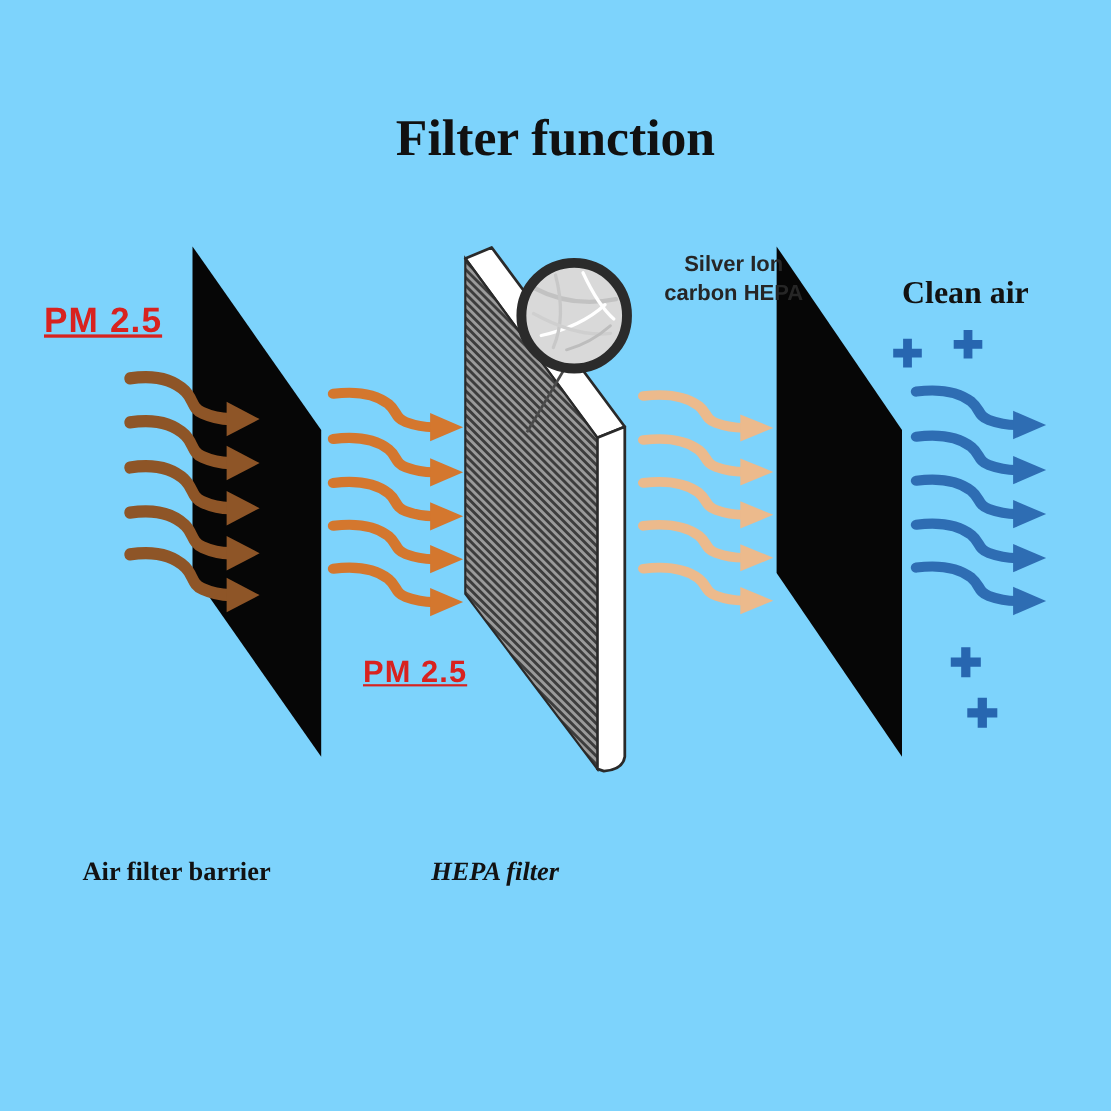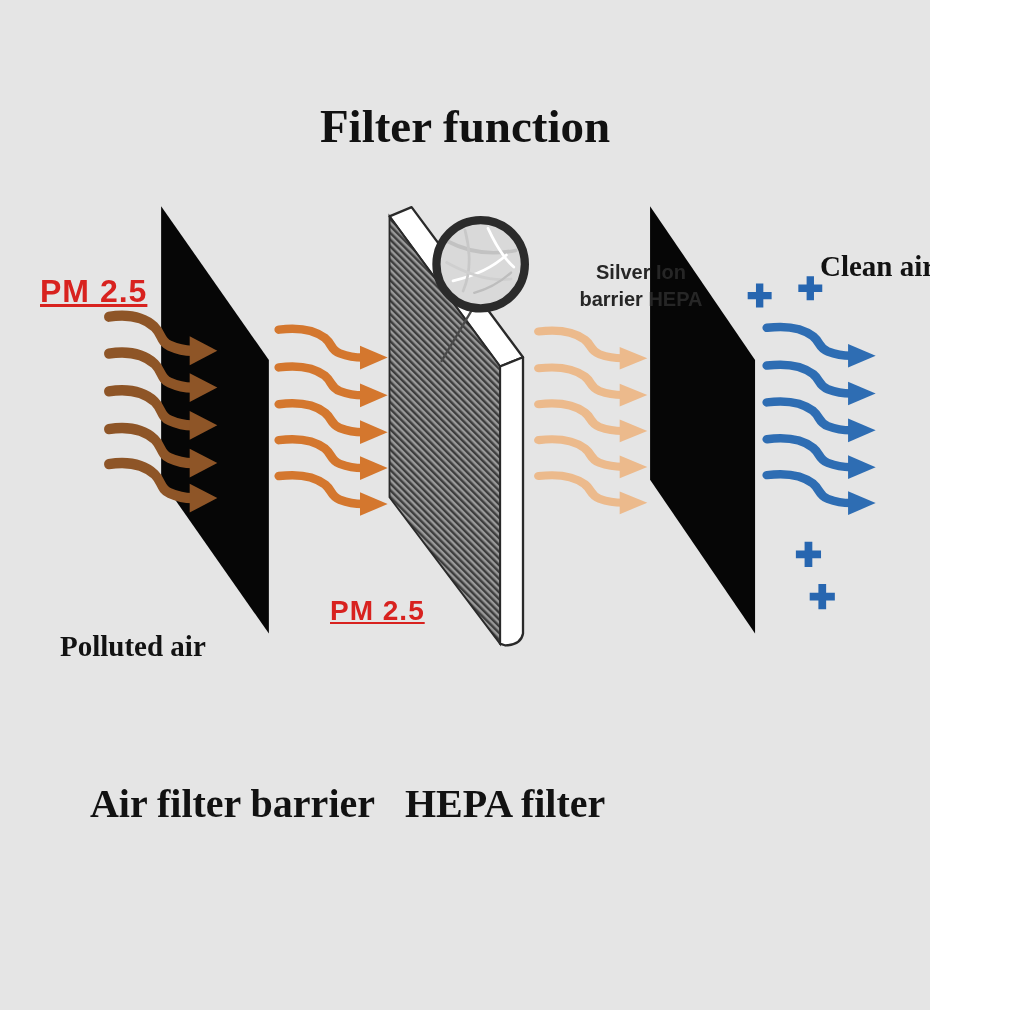--- a/index.html
+++ b/index.html
@@ -1,33 +1,33 @@
 <!DOCTYPE html>
 <html style="--polluted-air-flow: #8e5527; --pm25-flow: #d4772e; --filtered-air-flow: #ecba8c; --clean-air-flow: #2e6db3; --ion-color: #2766b0;"><head>
 <meta charset="utf-8">
 <style>
   html,body{margin:0;padding:0;background:#ffffff;}
-  .canvas{position:relative;width:930px;height:1010px;background:#e5e5e5;overflow:hidden;
+  .canvas{position:relative;width:1010px;height:1010px;background:#7dd3fc;overflow:hidden;
           font-family:"Liberation Serif", serif;}
   .layer-svg{position:absolute;inset:0;}
   .txt{position:absolute;white-space:nowrap;}
   .title{left:0;right:0;top:99px;text-align:center;font-size:47px;font-weight:700;color:#111;
          font-family:"Liberation Serif", serif;}
   .red-label{font-family:"Liberation Sans", sans-serif;font-weight:700;color:#d8221f;letter-spacing:1px;text-decoration:underline;}
   .pm-left{left:40px;top:273px;font-size:32px;}
   .pm-mid{left:330px;top:595px;font-size:28px;}
   .serif-label{font-family:"Liberation Serif", serif;font-weight:700;color:#121212;font-size:29px;}
   .polluted{left:60px;top:630px;}
   .clean{left:820px;top:250px;width:130px;text-align:left;}
-  .inset-caption{left:563px;top:227px;width:156px;text-align:center;white-space:normal;
+  .inset-caption{left:589px;top:227px;width:156px;text-align:center;white-space:normal;
                  font-family:"Liberation Sans", sans-serif;font-weight:700;font-size:20px;
-                 line-height:27px;color:#262626;margin-top:32px;}
-  .bottom-label{top:780px;text-align:right;font-size:40px;}
+                 line-height:27px;color:#262626;}
+  .bottom-label{top:780px;text-align:left;font-size:24px;}
   .lbl-1{left:75px;width:300px;}
-  .lbl-2{left:405px;width:200px;}
+  .lbl-2{left:392px;width:200px;font-style:italic;}
   .lbl-3{left:638px;width:300px;}
   .flow-polluted-air-flow{color:var(--polluted-air-flow,#8e5527);}
   .flow-pm25-flow{color:var(--pm25-flow,#d4772e);}
   .flow-filtered-air-flow{color:var(--filtered-air-flow,#ecba8c);}
   .flow-clean-air-flow{color:var(--clean-air-flow,#2e6db3);}
   .ion{color:var(--ion-color,#2766b0);}
 </style>
 </head>
 <body>
 
@@ -113,24 +113,23 @@
       <use href="#sPlus" transform="translate(878,602) scale(1.05)"></use>
       <use href="#sPlus" transform="translate(893,648) scale(1.05)"></use>
     </g>
   </svg>
 
   <div class="txt title">Filter function</div>
 
   <div class="txt red-label pm-left">PM 2.5</div>
   <div class="txt red-label pm-mid">PM 2.5</div>
 
-  <div class="txt serif-label polluted">Polluted air</div>
   <div class="txt serif-label clean">Clean air</div>
 
   <div class="txt inset-caption">
     <div>Silver Ion</div>
-    <div>barrier HEPA</div>
+    <div>carbon HEPA</div>
   </div>
 
   <div class="txt serif-label bottom-label lbl-1">Air filter barrier</div>
   <div class="txt serif-label bottom-label lbl-2">HEPA filter</div>
 
 </div>
 
 </body></html>

